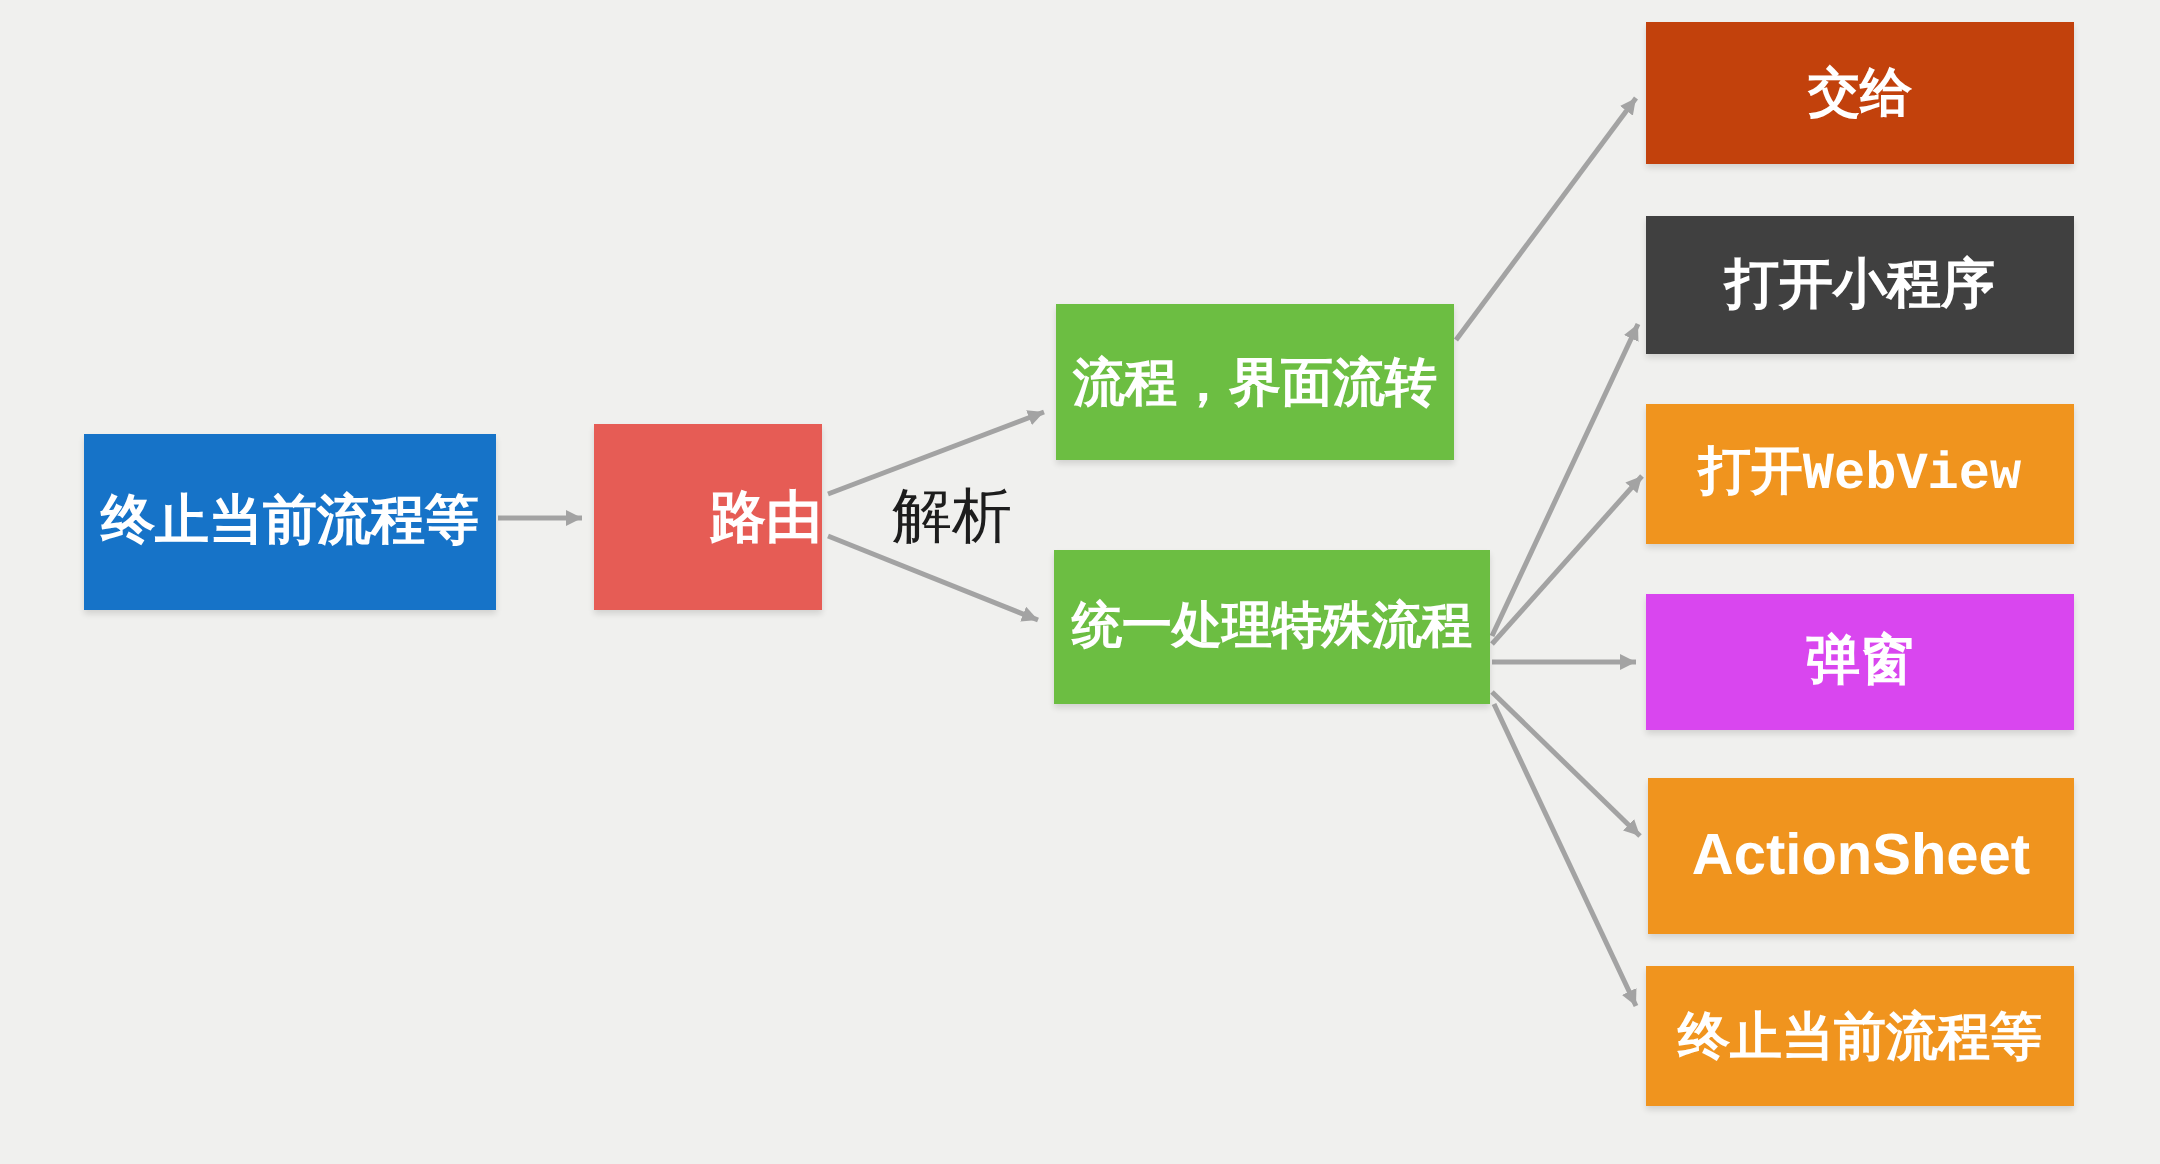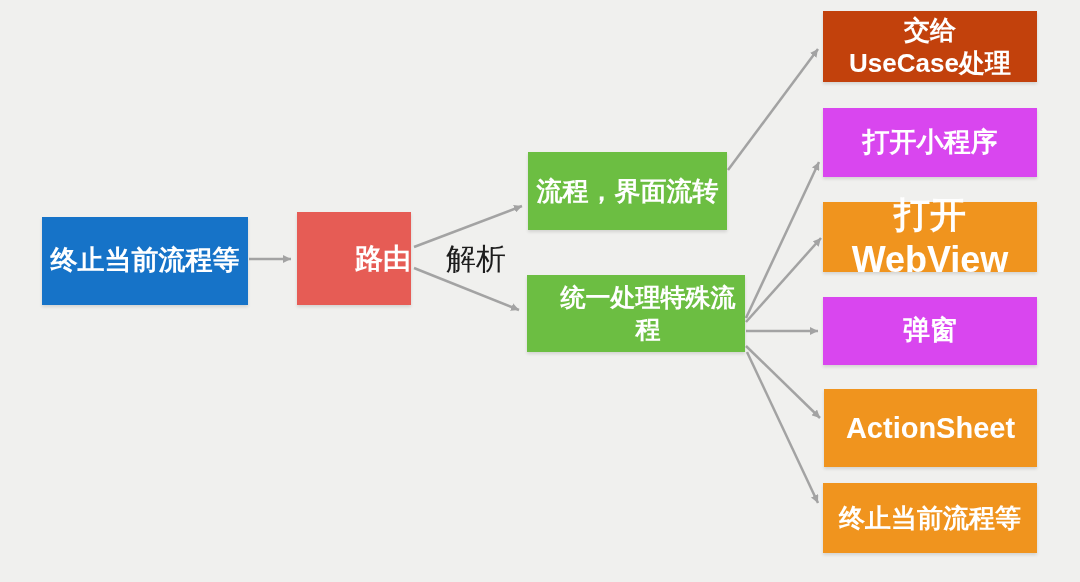--- a/index.html
+++ b/index.html
@@ -36,24 +36,24 @@
     color: #ffffff;
     font-weight: bold;
     text-align: center;
     line-height: 1.25;
     box-shadow: 0 2px 3px rgba(0,0,0,0.12);
     box-sizing: border-box;
   }
   .node-source      { left: 42px;  top: 217px; width: 206px; height: 88px; font-size: 27px; }
   .node-router      { left: 297px; top: 212px; width: 114px; height: 93px; font-size: 28px; align-items: flex-end; }
   .node-flow        { left: 528px; top: 152px; width: 199px; height: 78px; font-size: 26px; align-items: center; }
-  .node-special     { left: 527px; top: 275px; width: 218px; height: 77px; font-size: 25px; padding-left: 24px; }
+  .node-special     { left: 527px; top: 275px; width: 218px; height: 77px; font-size: 25px; }
   .node-usecase     { left: 823px; top: 11px;  width: 214px; height: 71px; font-size: 26px; }
   .node-miniprogram { left: 823px; top: 108px; width: 214px; height: 69px; font-size: 27px; }
-  .node-webview     { left: 823px; top: 202px; width: 214px; height: 70px; font-size: 36px; }
+  .node-webview     { left: 823px; top: 202px; width: 214px; height: 70px; font-size: 26px; font-family: Liberation Mono, monospace; }
   .node-popup       { left: 823px; top: 297px; width: 214px; height: 68px; font-size: 27px; }
   .node-actionsheet { left: 824px; top: 389px; width: 213px; height: 78px; font-size: 29px; }
   .node-terminate   { left: 823px; top: 483px; width: 214px; height: 70px; font-size: 26px; }
   .edge-label {
     position: absolute;
     left: 446px;
     top: 241px;
     width: 80px;
     height: 36px;
     color: #1d1d1d;
@@ -98,24 +98,23 @@
   <div class="node node-flow" style="background-color: rgb(108, 190, 66);">
     <span>流程，界面流转</span>
   </div>
 
   <div class="node node-special" style="background-color: rgb(108, 190, 66);">
     <span>统一处理特殊流程</span>
   </div>
 
   <div class="node node-usecase" style="background-color: #c2410c;">
     <span>交给</span>
-    <span>UseCase处理</span>
   </div>
 
-  <div class="node node-miniprogram" style="background-color: #d946ef; text-align: center;">
+  <div class="node node-miniprogram" style="background-color: #404040; text-align: center;">
     <span>打开小程序</span>
   </div>
 
   <div class="node node-webview" style="background-color: rgb(240, 148, 30);">
     <span>打开WebView</span>
   </div>
 
   <div class="node node-popup" style="background-color: #d946ef;">
     <span>弹窗</span>
   </div>

